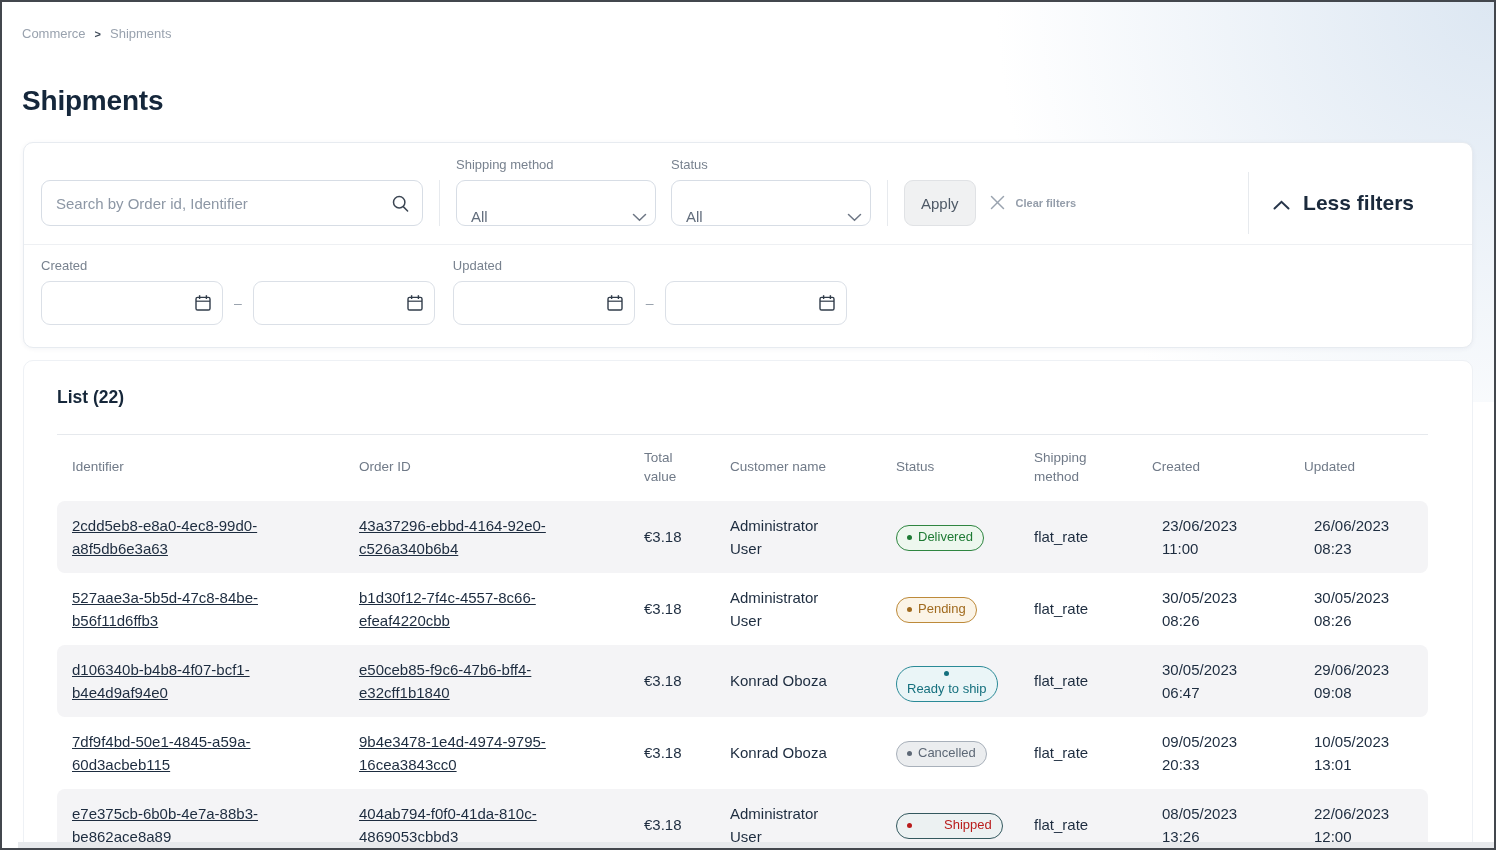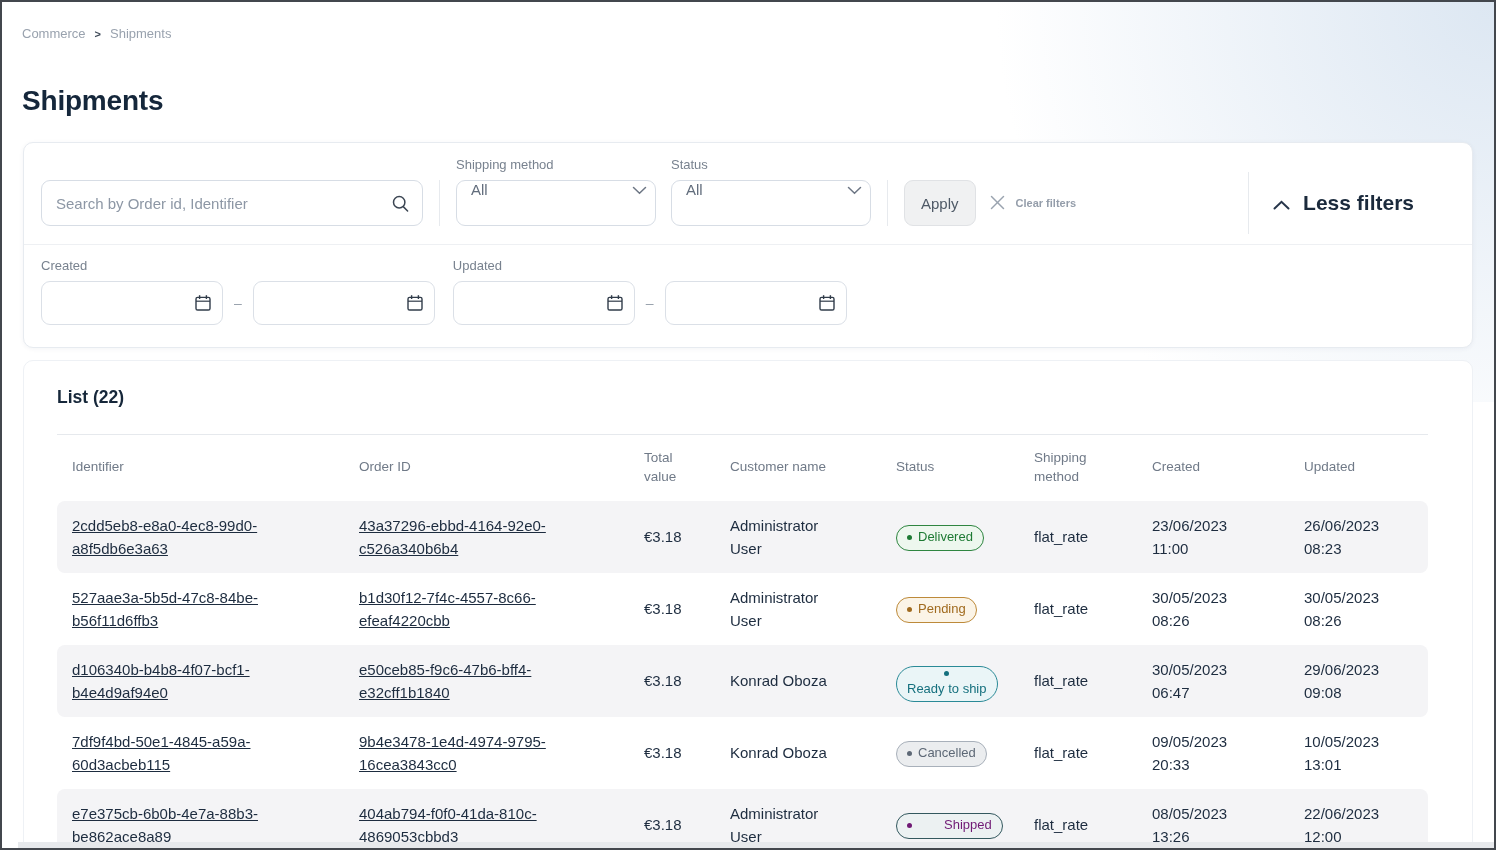--- a/index.html
+++ b/index.html
@@ -38,21 +38,21 @@
   .search-box input::placeholder { color:#8d97a5; }
   .search-box .icon { position:absolute; right:13px; top:14px; }
 
   .vdiv { width:1px; background:#e7eaee; height:46px; margin:0 16px; align-self:flex-end; }
   .vdiv.tall { height:62px; margin:0 0 -8px 0; }
 
   .field { width:200px; }
   .field + .field { margin-left:15px; }
   .select {
     height:46px; border:1px solid #d7dde5; border-radius:9px; background:#fff;
-    display:flex; align-items:flex-start; justify-content:space-between;
+    display:flex; align-items:flex-end; justify-content:space-between;
     padding:0 8px 0 14px; font-size:15px; color:#626d7c; cursor:pointer;
   }
 
   .apply-btn {
     height:46px; padding:0 16px; min-width:67px; background:#f0f1f2; border:1px solid #e0e2e5;
     border-radius:9px; font-size:15px; color:#4e5966; font-family:inherit; cursor:pointer;
   }
   .clear-btn {
     height:46px; margin-left:14px; background:none; border:none; display:flex; align-items:center; gap:11px;
     font-size:11px; color:#949daa; font-family:inherit; cursor:pointer;font-weight:bold;
@@ -85,21 +85,21 @@
   .grid-cols { display:grid; grid-template-columns:287px 285px 86px 166px 138px 118px 152px 126px; align-items:center; }
   .thead { border-top:1px solid #e6e9ed; padding:14px 0 14px 15px; min-height:64px; color:#707a88; font-size:13.5px; line-height:1.4;margin-top:23px; }
   .th.wrap-narrow { max-width:48px; }
   .th.wrap-mid { max-width:66px; }
 
   .trow { padding:11px 0 11px 15px; min-height:72px; font-size:15px; color:#1d2c3f; line-height:1.55; border-radius:8px; }
   .trow.odd { background:#f4f4f6; }
 
   .cell-link { color:#1d2c3f; text-decoration:underline; display:inline-block; max-width:208px; cursor:pointer; }
   .cell-cust { max-width:122px; display:inline-block; }
-  .cell-date { max-width:104px; display:inline-block; }
+  .cell-date { max-width:104px; display:inline-block;margin-left:10px; }
 
   .badge {
     display:inline-flex; align-items:center; gap:6px; border:1px solid; border-radius:20px;
     padding:4px 10px 5px; font-size:13px; white-space:nowrap; line-height:1.1;
   }
   .badge .dot { width:5px; height:5px; border-radius:50%; background:currentColor; flex:none; }
 
   .bottom-strip { position:absolute; left:16px; right:0; bottom:0; height:6px; background:#e7e9ec; }
 </style>
 </head>
@@ -322,21 +322,21 @@
     <div><span class="cell-date">09/05/2023 20:33</span></div>
     <div><span class="cell-date">10/05/2023 13:01</span></div>
   </div>
 
   <div class="trow grid-cols odd">
     <div><a class="cell-link">e7e375cb-6b0b-4e7a-88b3-be862ace8a89</a></div>
     <div><a class="cell-link">404ab794-f0f0-41da-810c-4869053cbbd3</a></div>
     <div><span>€3.18</span></div>
     <div><span class="cell-cust">Administrator User</span></div>
     <div>
-      <span class="badge" style="color: #701a75; border-color: rgb(51, 88, 94); background: rgb(236, 241, 242); gap: 32px;">
+      <span class="badge" style="color: #b91c1c; border-color: rgb(51, 88, 94); background: rgb(236, 241, 242); gap: 32px;">
         <span class="dot"></span>
         <span>Shipped</span>
       </span>
     </div>
     <div><span>flat_rate</span></div>
     <div><span class="cell-date">08/05/2023 13:26</span></div>
     <div><span class="cell-date">22/06/2023 12:00</span></div>
   </div>
 </div>
     </div>

